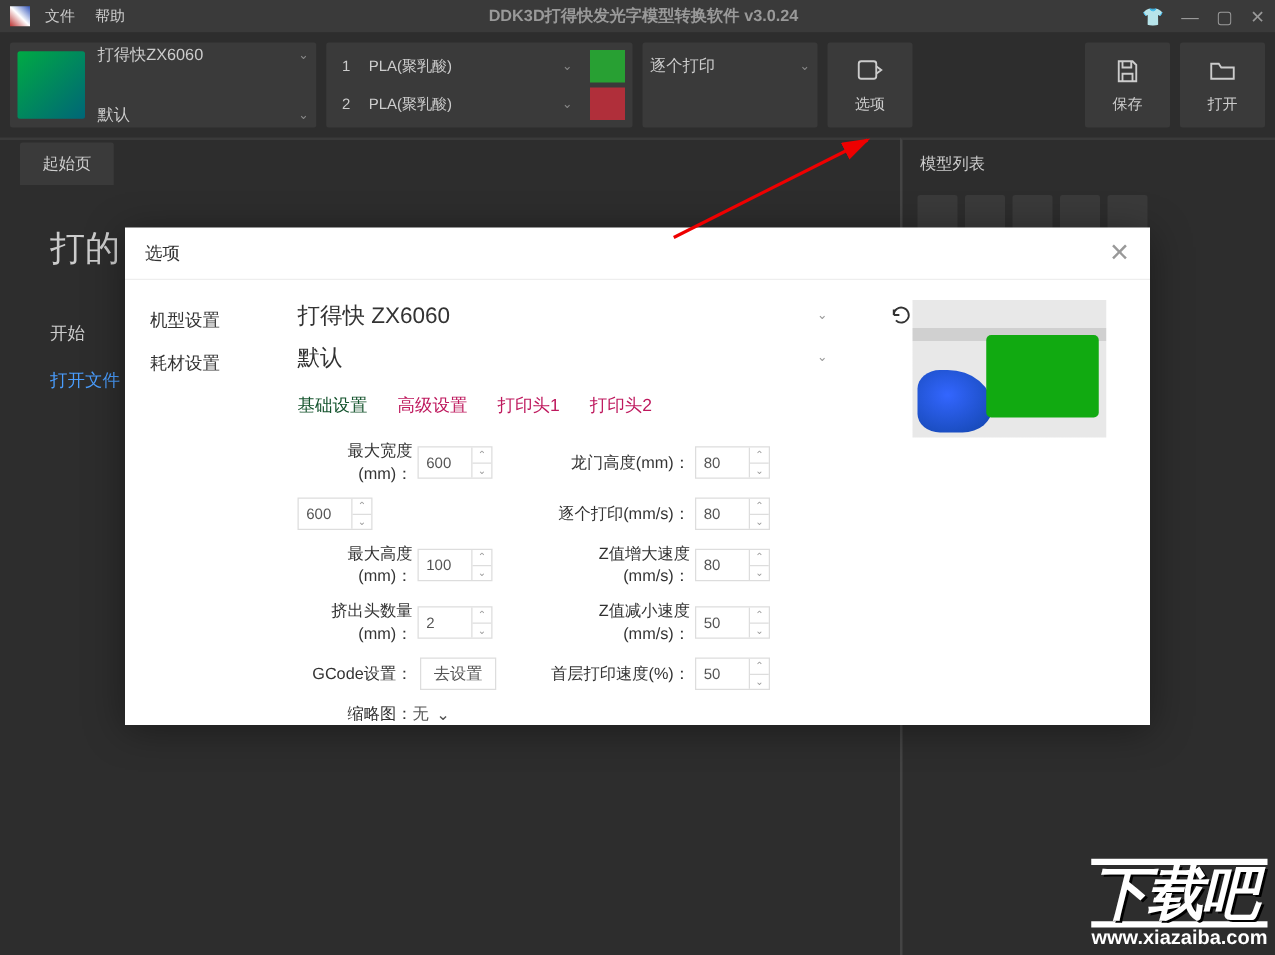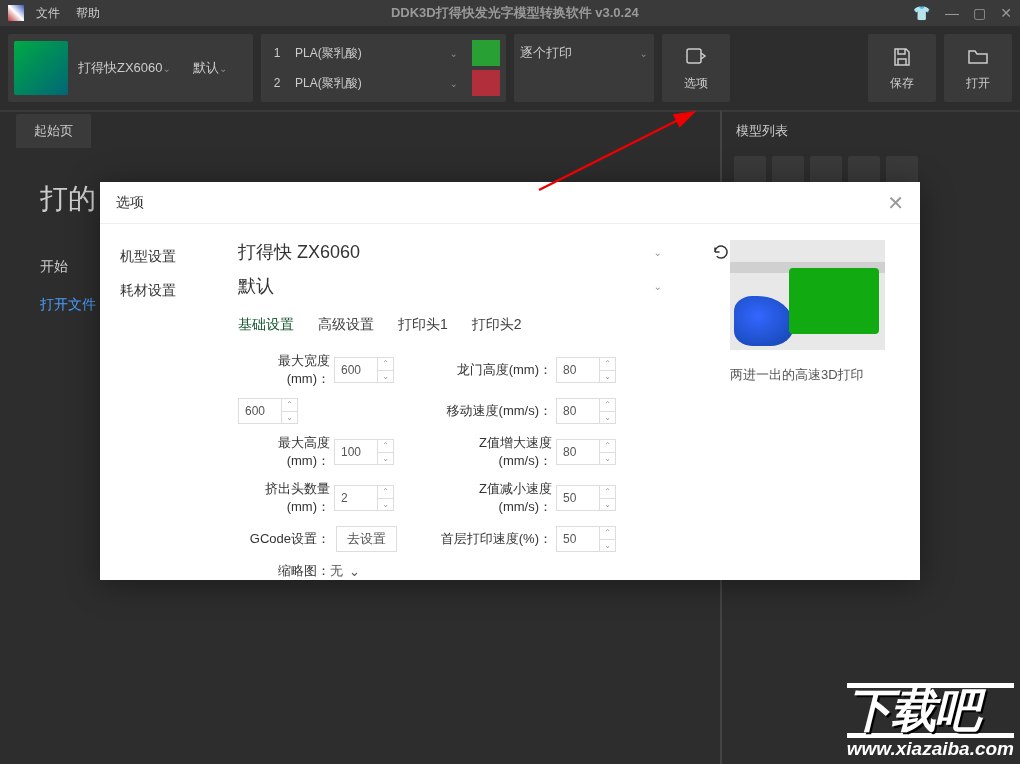--- a/index.html
+++ b/index.html
@@ -11,21 +11,21 @@
 .titlebar .menu-item { color: #ccc; font-size: 12px; margin-right: 16px; cursor: pointer; }
 .titlebar .title { flex: 1; text-align: center; color: #999; font-size: 13px; font-weight: bold; }
 .titlebar .win-controls { display: flex; gap: 14px; }
 .titlebar .win-controls span { color: #999; font-size: 14px; cursor: pointer; }
 
 
 .toolbar { height: 84px; background: #2d2d2d; display: flex; padding: 8px; gap: 8px; }
 .tool-group { background: #3a3a3a; border-radius: 2px; padding: 6px; display: flex; }
 .printer-select { width: 245px; align-items: center; }
 .printer-thumb { width: 54px; height: 54px; background: linear-gradient(135deg,#0a4,#067); border-radius: 2px; margin-right: 10px; }
-.printer-info { flex: 1; display: flex; flex-direction: row; gap: 22px; }
+.printer-info { flex: 1; display: flex; flex-direction: column; gap: 22px; }
 .sel-row { display: flex; align-items: center; justify-content: space-between; color: #ccc; font-size: 13px; height: 26px; }
 .sel-row .chev { color: #888; font-size: 10px; }
 .material-group { width: 245px; flex-direction: column; gap: 4px; }
 .mat-row { display: flex; align-items: center; height: 28px; }
 .mat-num { width: 20px; text-align: center; color: #ccc; font-size: 12px; }
 .mat-name { flex: 1; color: #ccc; font-size: 12px; padding-left: 8px; }
 .mat-chev { color: #888; font-size: 10px; padding: 0 8px; }
 .mat-color { width: 28px; height: 26px; margin-left: 6px; }
 .print-mode { width: 140px; align-items: flex-start; }
 .print-mode .sel-row { width: 100%; }
@@ -57,21 +57,21 @@
 .modal-header .close { font-size: 20px; color: #999; cursor: pointer; }
 .modal-body { display: flex; padding: 16px 20px; }
 .settings-nav { width: 110px; }
 .settings-nav .item { font-size: 14px; color: #333; padding: 8px 0; cursor: pointer; }
 .settings-main { flex: 1; }
 .printer-row { display: flex; align-items: center; margin-bottom: 10px; }
 .printer-row .val { flex: 1; font-size: 18px; color: #333; padding-left: 8px; }
 .printer-row .chev { color: #999; font-size: 10px; margin-right: 20px; }
 .reload { width: 18px; height: 18px; margin-left: 30px; }
 .tabs-row { display: flex; gap: 24px; margin: 18px 0 18px 8px; font-size: 14px; }
-.tabs-row .t { color: #404040; cursor: pointer; }
+.tabs-row .t { color: #be185d; cursor: pointer; }
 .tabs-row .t.active { color: #14532d; }
 .form-grid { display: grid; grid-template-columns: 190px 220px; row-gap: 10px; margin-left: 8px; }
 .form-item { display: flex; align-items: center; font-size: 13px; color: #333; }
 .form-item .lbl { text-align: right; margin-right: 4px; }
 .fi1 .lbl { width: 92px; }
 .fi2 .lbl { width: 124px; }
 .num-input { display: flex; border: 1px solid #ddd; height: 26px; }
 .num-input .val { width: 42px; padding: 0 6px; font-size: 12px; display: flex; align-items: center; color: #555; }
 .num-input .spin { width: 16px; display: flex; flex-direction: column; border-left: 1px solid #ddd; }
 .num-input .spin div { flex: 1; display: flex; align-items: center; justify-content: center; font-size: 8px; color: #999; }
@@ -85,21 +85,21 @@
 .preview-img::after { content: ""; position: absolute; right: 6px; top: 28px; width: 90px; height: 66px; background: #1a1; border-radius: 4px; }
 .dino { position: absolute; left: 4px; bottom: 4px; width: 60px; height: 50px; background: radial-gradient(ellipse at 40% 40%, #36f, #14a); border-radius: 30% 60% 40% 30%; }
 .preview-txt { font-size: 13px; color: #555; line-height: 1.7; }
 
 
 .arrow-svg { position: absolute; left: 529px; top: 100px; pointer-events: none; }
 
 
 .watermark { position: absolute; right: 6px; bottom: 4px; color: #fff; }
 .watermark .big { font-family: "SimHei", sans-serif; font-size: 46px; font-weight: 900; font-style: italic; letter-spacing: -2px; text-shadow: 2px 2px 0 #000; line-height: 0.9; border-bottom: 5px solid #fff; border-top: 5px solid #fff; padding: 2px 0; }
-.watermark .url { font-size: 19px; font-style: italic; font-weight: bold; }
+.watermark .url { font-size: 16px; font-weight: bold; }
 </style>
 </head>
 <body>
 
 <div class="titlebar">
   <div class="logo"></div>
   <span class="menu-item">文件</span>
   <span class="menu-item">帮助</span>
   <div class="title">DDK3D打得快发光字模型转换软件 v3.0.24</div>
   <div class="win-controls">
@@ -244,21 +244,21 @@
         <div class="form-item fi1">
             <div class="num-input">
               <span class="val">600</span>
               <div class="spin">
                 <div>⌃</div>
                 <div>⌄</div>
               </div>
             </div>
           </div>
         <div class="form-item fi2">
-            <span class="lbl">移动速度(mm/s)：</span>
+            <span class="lbl">逐个打印(mm/s)：</span>
             <div class="num-input">
               <span class="val">80</span>
               <div class="spin">
                 <div>⌃</div>
                 <div>⌄</div>
               </div>
             </div>
           </div>
         <div class="form-item fi1">
             <span class="lbl">最大高度(mm)：</span>
@@ -320,21 +320,20 @@
         <span class="sel">
             <span>无</span>
             <span>⌄</span>
           </span>
       </div>
     </div>
     <div class="preview">
       <div class="preview-img">
           <div class="dino"></div>
         </div>
-      <div class="preview-txt">两进一出的高速3D打印</div>
     </div>
   </div>
 </div>
 
 <svg class="arrow-svg" width="200" height="100">
   <defs>
       <marker id="ah" markerWidth="10" markerHeight="10" refX="8" refY="3" orient="auto">
         <path d="M0,0 L9,3 L0,6 z" fill="#e00"></path>
       </marker>
     </defs>

